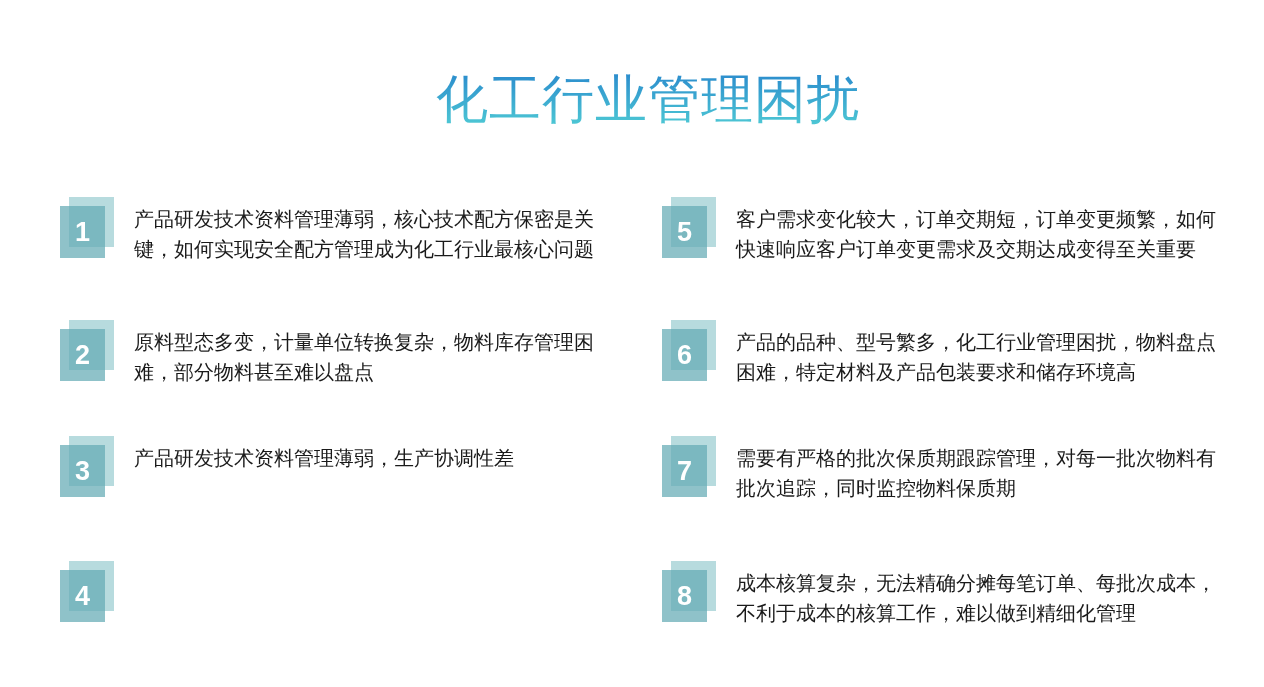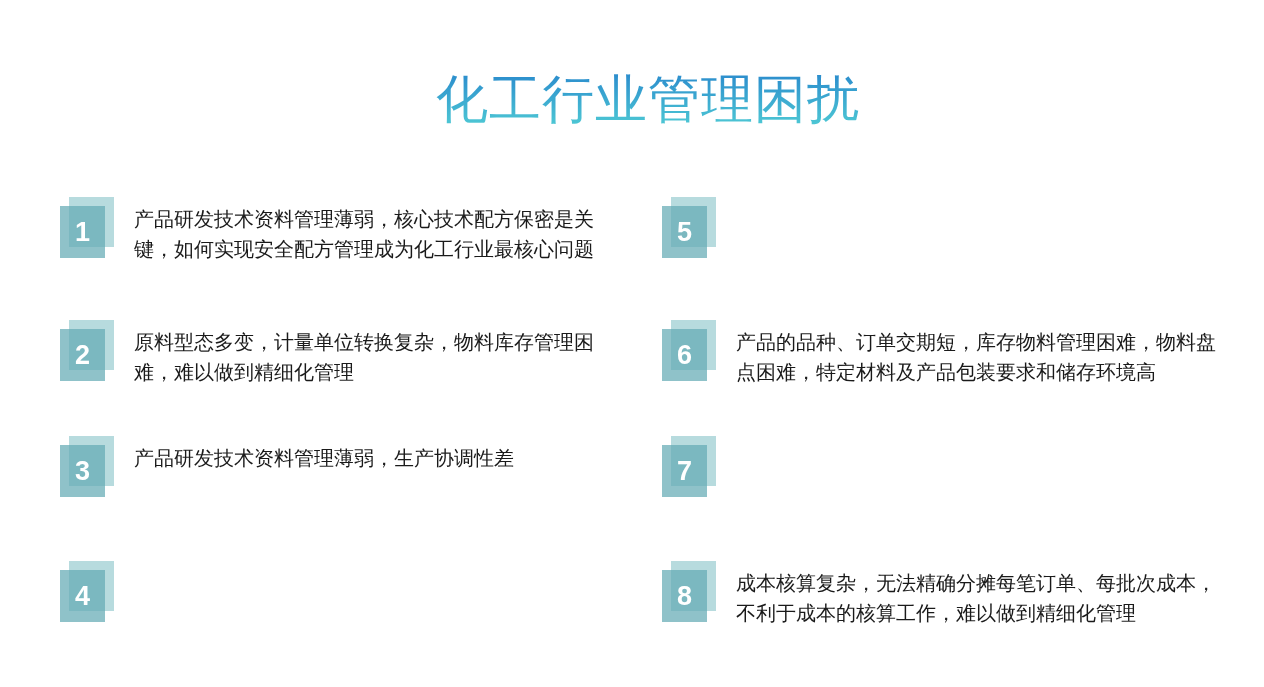--- a/index.html
+++ b/index.html
@@ -106,21 +106,21 @@
     <p class="item-text">产品研发技术资料管理薄弱，核心技术配方保密是关键，如何实现安全配方管理成为化工行业最核心问题</p>
   </div>
 
   <div class="item col-left row-2">
     <div class="badge">
       <div class="badge-back"></div>
       <div class="badge-front">
         <span class="badge-number">2</span>
       </div>
     </div>
-    <p class="item-text">原料型态多变，计量单位转换复杂，物料库存管理困难，难以做到精细化管理</p>
+    <p class="item-text">原料型态多变，计量单位转换复杂，物料库存管理困难，部分物料甚至难以盘点</p>
   </div>
 
   <div class="item col-left row-3">
     <div class="badge">
       <div class="badge-back"></div>
       <div class="badge-front">
         <span class="badge-number">3</span>
       </div>
     </div>
     <p class="item-text">产品研发技术资料管理薄弱，生产协调性差</p>
@@ -135,39 +135,41 @@
     </div>
   </div>
 
   <div class="item col-right row-1">
     <div class="badge">
       <div class="badge-back"></div>
       <div class="badge-front">
         <span class="badge-number">5</span>
       </div>
     </div>
+    <p class="item-text">客户需求变化较大，订单交期短，订单变更频繁，如何快速响应客户订单变更需求及交期达成变得至关重要</p>
   </div>
 
   <div class="item col-right row-2">
     <div class="badge">
       <div class="badge-back"></div>
       <div class="badge-front">
         <span class="badge-number">6</span>
       </div>
     </div>
-    <p class="item-text">产品的品种、订单交期短，库存物料管理困难，物料盘点困难，特定材料及产品包装要求和储存环境高</p>
+    <p class="item-text">产品的品种、型号繁多，化工行业管理困扰，物料盘点困难，特定材料及产品包装要求和储存环境高</p>
   </div>
 
   <div class="item col-right row-3">
     <div class="badge">
       <div class="badge-back"></div>
       <div class="badge-front">
         <span class="badge-number">7</span>
       </div>
     </div>
+    <p class="item-text">需要有严格的批次保质期跟踪管理，对每一批次物料有批次追踪，同时监控物料保质期</p>
   </div>
 
   <div class="item col-right row-4">
     <div class="badge">
       <div class="badge-back"></div>
       <div class="badge-front">
         <span class="badge-number">8</span>
       </div>
     </div>
     <p class="item-text">成本核算复杂，无法精确分摊每笔订单、每批次成本，不利于成本的核算工作，难以做到精细化管理</p>

